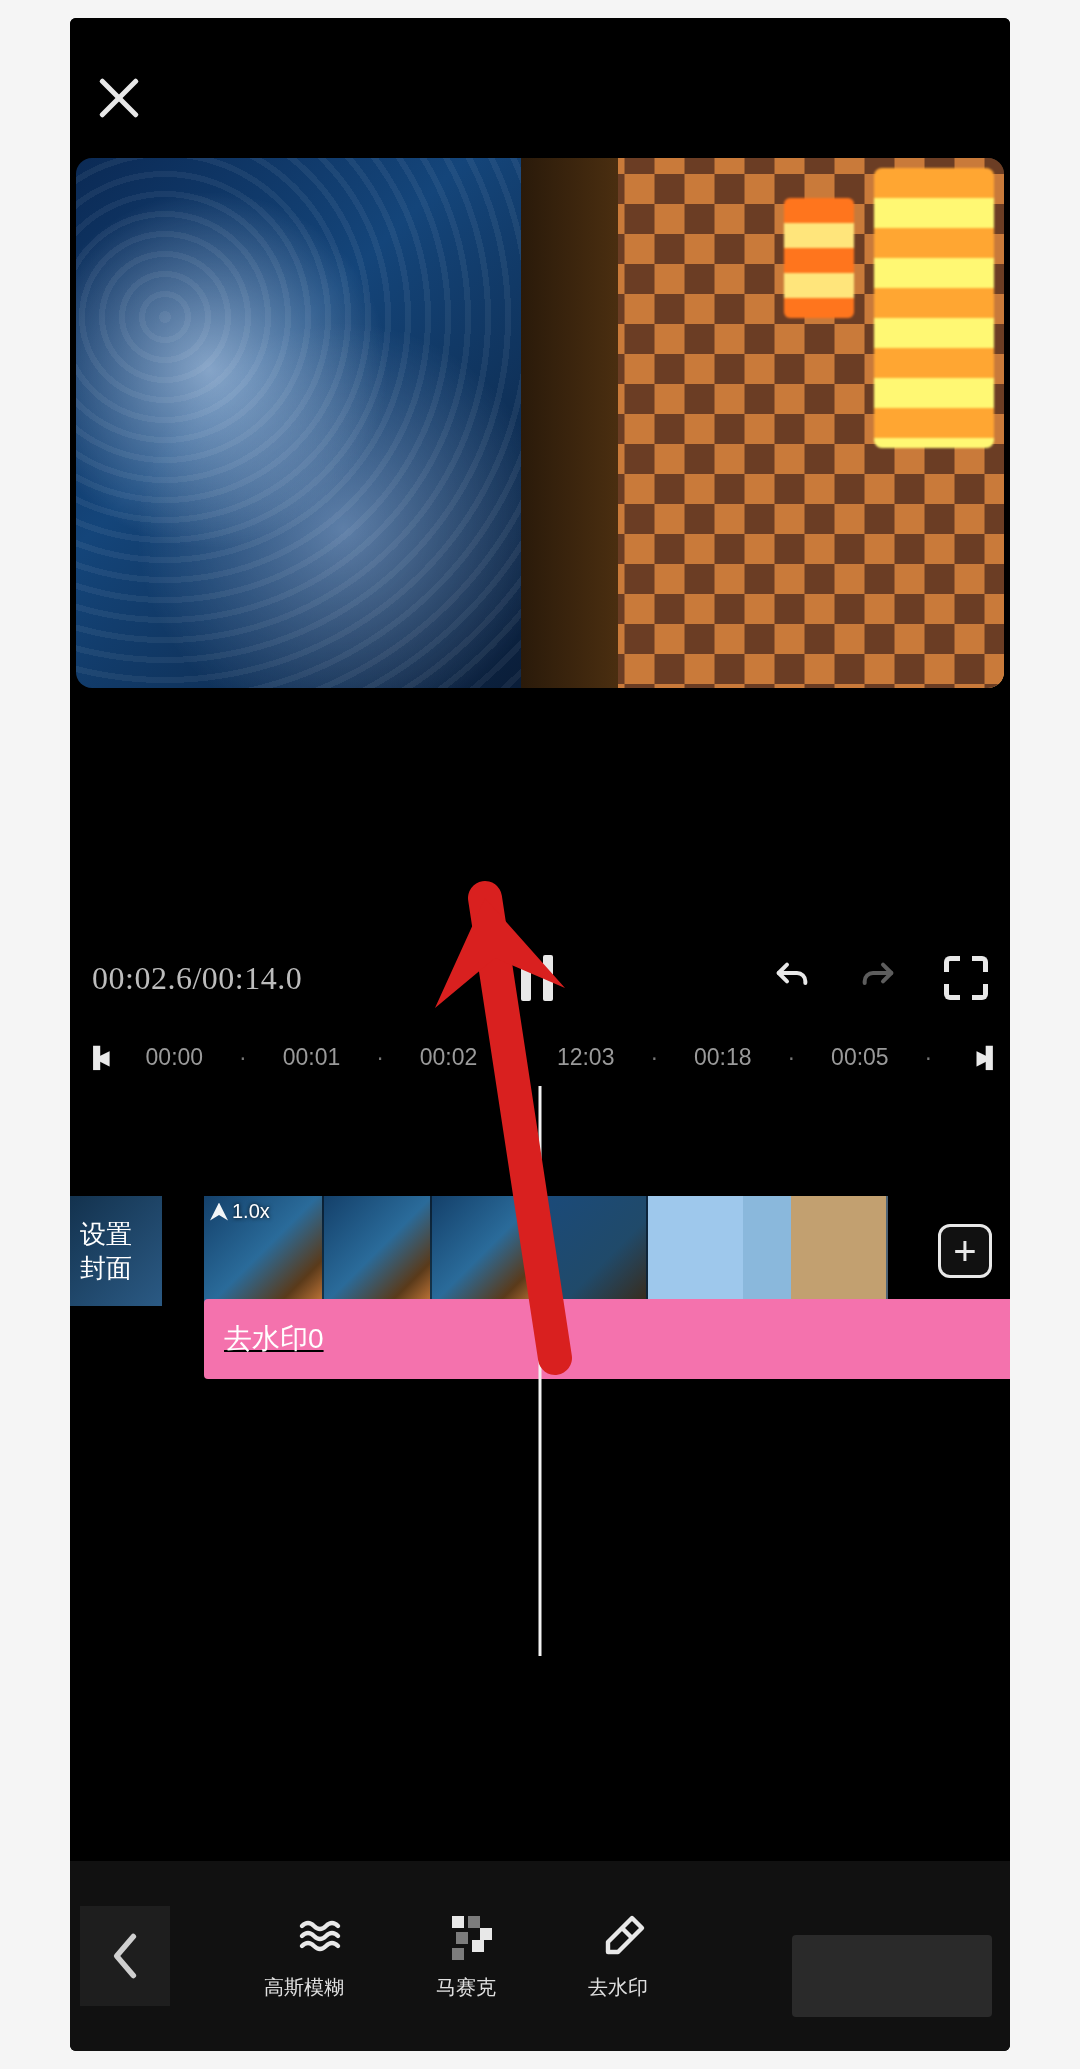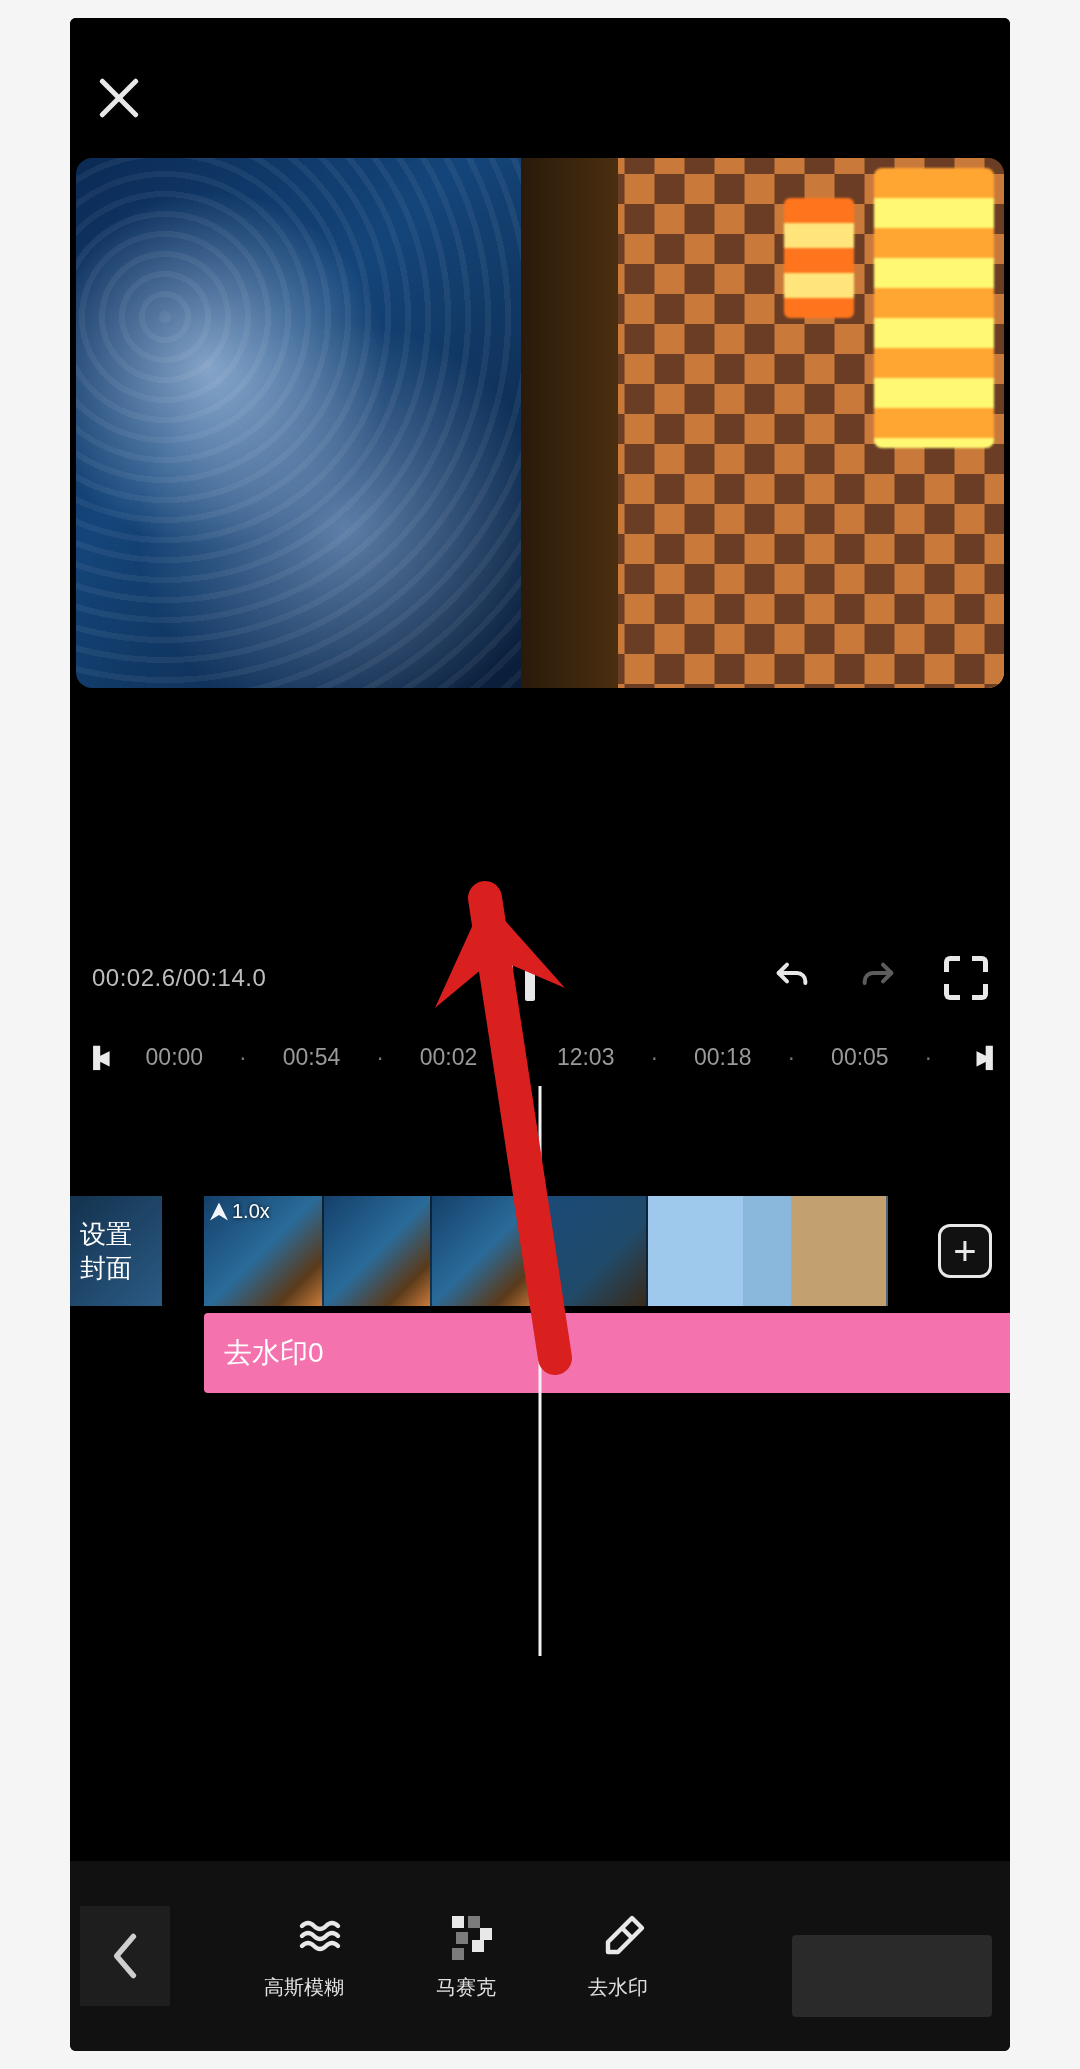--- a/index.html
+++ b/index.html
@@ -36,21 +36,21 @@
      background: repeating-linear-gradient(#ff8a2a 0 30px, #ffcf60 30px 60px); border-radius:8px; filter: blur(1px) brightness(1.2); }
   .preview-right::after { content:""; position:absolute; right:150px; top:40px; width:70px; height:120px;
      background: repeating-linear-gradient(#ff6a1a 0 25px, #ffd070 25px 50px); border-radius:6px; filter: blur(1px) brightness(1.1); }
 
   
   .arrow-wrap { position: absolute; left: 355px; top: 820px; width: 180px; height: 530px; pointer-events: none; z-index: 50; }
   .arrow-wrap svg { width: 100%; height: 100%; overflow: visible; }
 
   
   .controls { height: 100px; display:flex; align-items:center; padding: 0 22px; color:#bdbdbd; margin-top: 240px; }
-  .time-text { font-size: 24px; letter-spacing: .5px; }
+  .time-text { font-size: 32px; letter-spacing: .5px; font-family: Liberation Serif, serif; }
   .ctrl-spacer { flex:1; }
   .pause-btn { width:44px; height:46px; display:flex; gap:12px; justify-content:center; align-items:center; cursor:pointer; margin: 0 auto; }
   .pause-btn span { width:10px; height:46px; background:#e8e8e8; border-radius:2px; }
   .ctrl-icons { display:flex; gap:46px; align-items:center; }
   .undo, .redo { width:40px; height:40px; display:flex; align-items:center; justify-content:center; cursor:pointer; }
   .undo svg, .redo svg { width:40px; height:40px; }
   .redo { opacity: .4; }
   .fullscr { width:44px; height:44px; position:relative; cursor:pointer; }
   .fullscr i { position:absolute; width:16px; height:16px; border:5px solid #e8e8e8; }
   .fullscr i:nth-child(1){ left:0; top:0; border-right:none; border-bottom:none; border-top-left-radius:6px;}
@@ -76,21 +76,21 @@
   .clip { height:110px; background:linear-gradient(135deg,#14406a,#2a6b9a 50%,#5a3a1a 80%,#c97a3a); position:relative; border-right:2px solid rgba(0,0,0,.5);}
   .clip.c1{width:120px;}
   .clip.c2{width:108px;}
   .clip.c3{width:108px;}
   .clip.c4{width:108px; background:linear-gradient(135deg,#1a4a7a,#204a6a 60%,#3a2a18);}
   .clip.c5{width:240px; background:linear-gradient(90deg,#9ec8ec 0 40%,#8ab8dc 40% 60%,#c2a070 60% 100%);}
   .speed-badge { position:absolute; left:6px; top:4px; font-size:20px; color:#fff; text-shadow:0 0 4px #000; display:flex; align-items:center; gap:4px; }
   .speed-badge::before { content:""; width:18px; height:18px; background:#fff; clip-path: polygon(0 100%,50% 0,100% 100%,50% 70%); opacity:.95; }
   .add-btn { position:absolute; right:18px; top:50%; transform:translateY(-50%); width:54px; height:54px; border:3px solid #e8e8e8; border-radius:12px; background:rgba(20,20,20,.85); display:flex; align-items:center; justify-content:center; color:#e8e8e8; font-size:40px; cursor:pointer; z-index:20;}
 
-  .effect-row { top:230px; height:73px; }
+  .effect-row { top:216px; height:73px;text-decoration:underline; }
   .effect-bar { margin-left:134px; flex:1; height:80px; background:#f472ad; color:#fff; font-size:28px; display:flex; align-items:center; padding-left:20px; border-radius:4px 0 0 4px; cursor:pointer; }
 
   
   .bottombar { position:absolute; left:0; right:0; bottom:0; height:190px; background:#111; display:flex; align-items:center; }
   .back-box { width:90px; height:100px; background:#1e1e1e; display:flex; align-items:center; justify-content:center; margin:0 24px 0 10px; cursor:pointer; }
   .back-box svg { width:34px; height:50px; }
   .tools { flex:1; display:flex; justify-content:flex-start; gap:92px; padding-left:70px; }
   .tool { display:flex; flex-direction:column; align-items:flex-end; gap:14px; color:#e0e0e0; font-size:20px; cursor:pointer; }
   .tool .ico { width:48px; height:48px; display:flex; align-items:center; justify-content:center; }
   .blob { position:absolute; right:18px; bottom:34px; width:200px; height:82px; background:#2a2a2a; border-radius:4px; }
@@ -159,21 +159,21 @@
             <i></i>
           </div>
       </div>
     </div>
 
     <div class="ruler">
       <span class="jump jump-start"></span>
       <div class="ruler-ticks">
         <span>00:00</span>
           <span class="dot"></span>
-        <span>00:54</span>
+        <span>00:01</span>
           <span class="dot"></span>
         <span>00:02</span>
           <span class="dot"></span>
         <span>12:03</span>
           <span class="dot"></span>
         <span>00:18</span>
           <span class="dot"></span>
         <span>00:05</span>
           <span class="dot"></span>
       </div>

